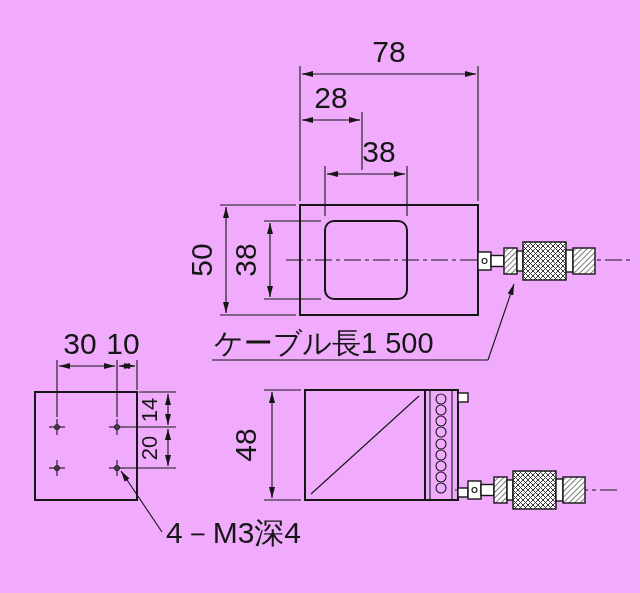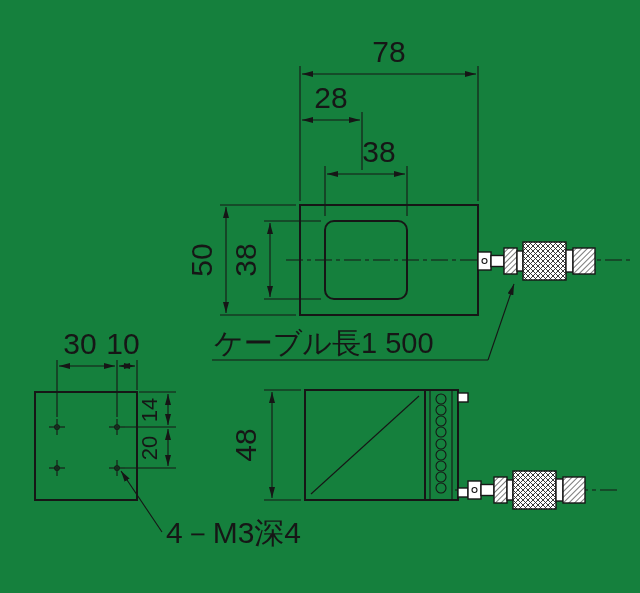--- a/index.html
+++ b/index.html
@@ -1,16 +1,16 @@
 <!DOCTYPE html>
 <html><head>
 <meta charset="utf-8">
 <style>
   html,body{margin:0;padding:0;background:#ffffff}
-  .stage{width:640px;height:593px;background:#15803d;overflow:hidden;position:relative}
+  .stage{width:640px;height:593px;background:#f0abfc;overflow:hidden;position:relative}
   svg{display:block}
   svg text{fill:#161616;font-family:"Liberation Sans","DejaVu Sans",sans-serif}
   .outline{fill:none;stroke:#161616;stroke-width:2;stroke-linejoin:miter}
   .mid{fill:#ffffff;stroke:#161616;stroke-width:1.4}
   .thin{fill:none;stroke:#161616;stroke-width:1.1}
   .dim{fill:none;stroke:#161616;stroke-width:1.1}
   .ctr{fill:none;stroke:#161616;stroke-width:1;stroke-dasharray:17 4 4 4}
   .hatched{fill:url(#hatch)}
   .xhatched{fill:url(#xhatch)}
   .num{font-size:30px}

